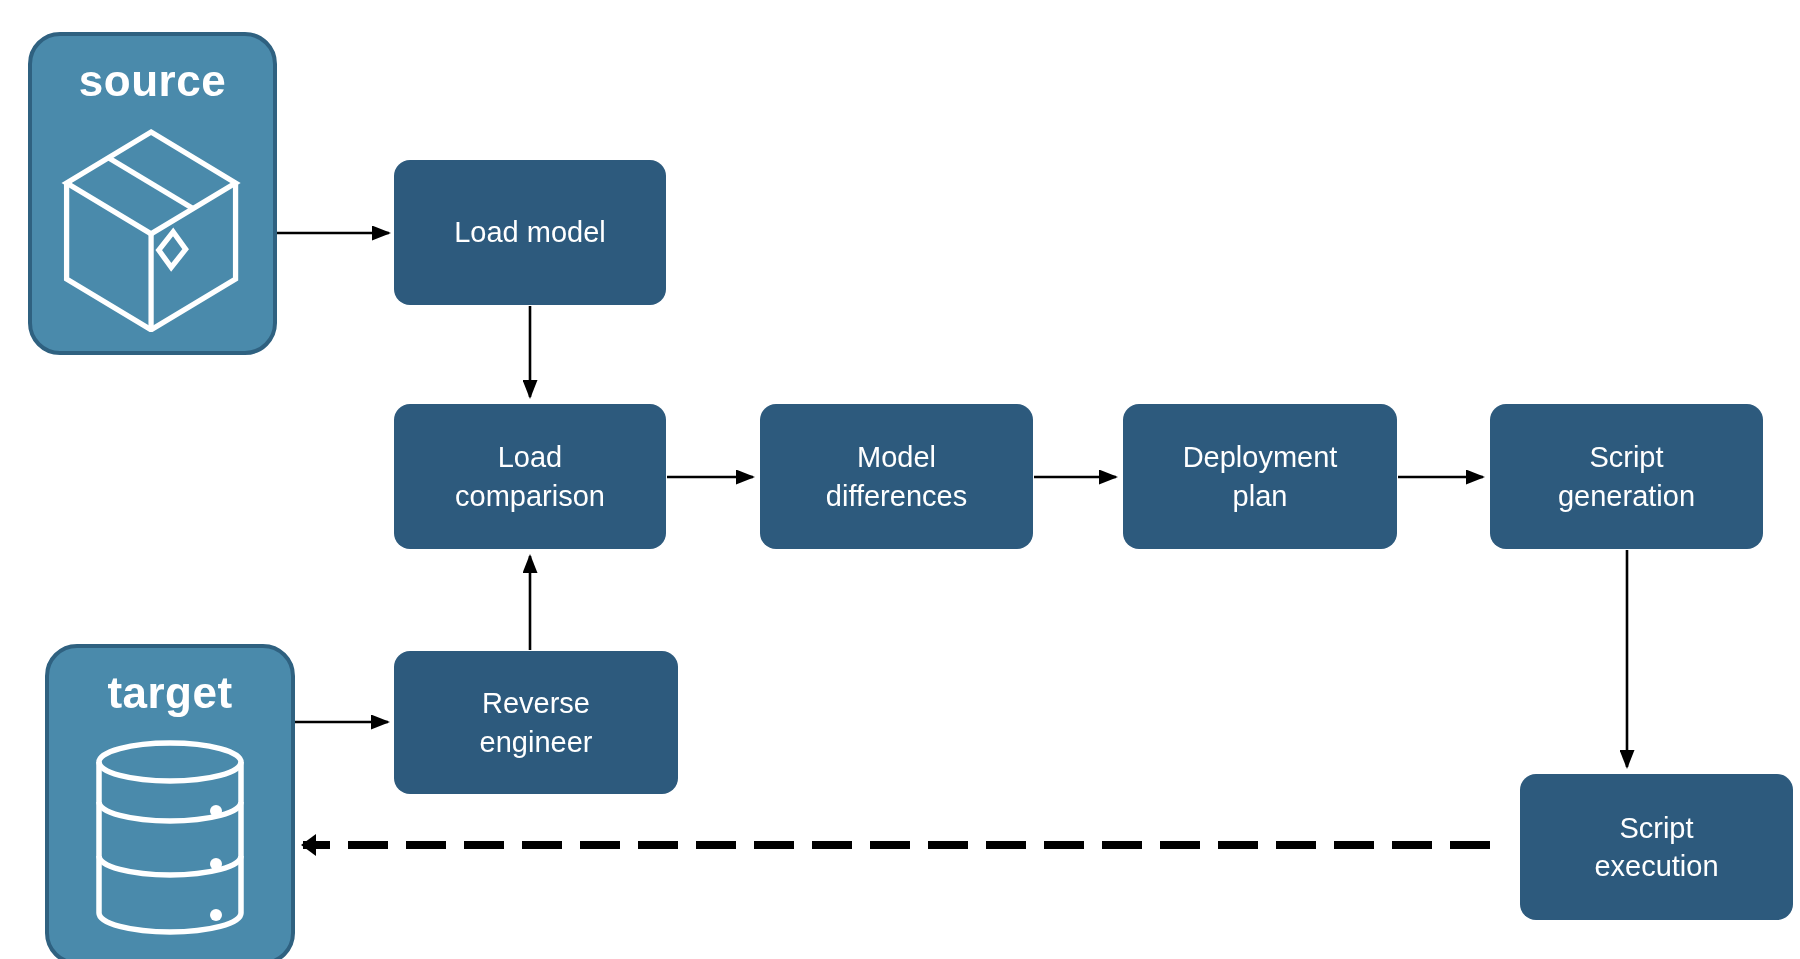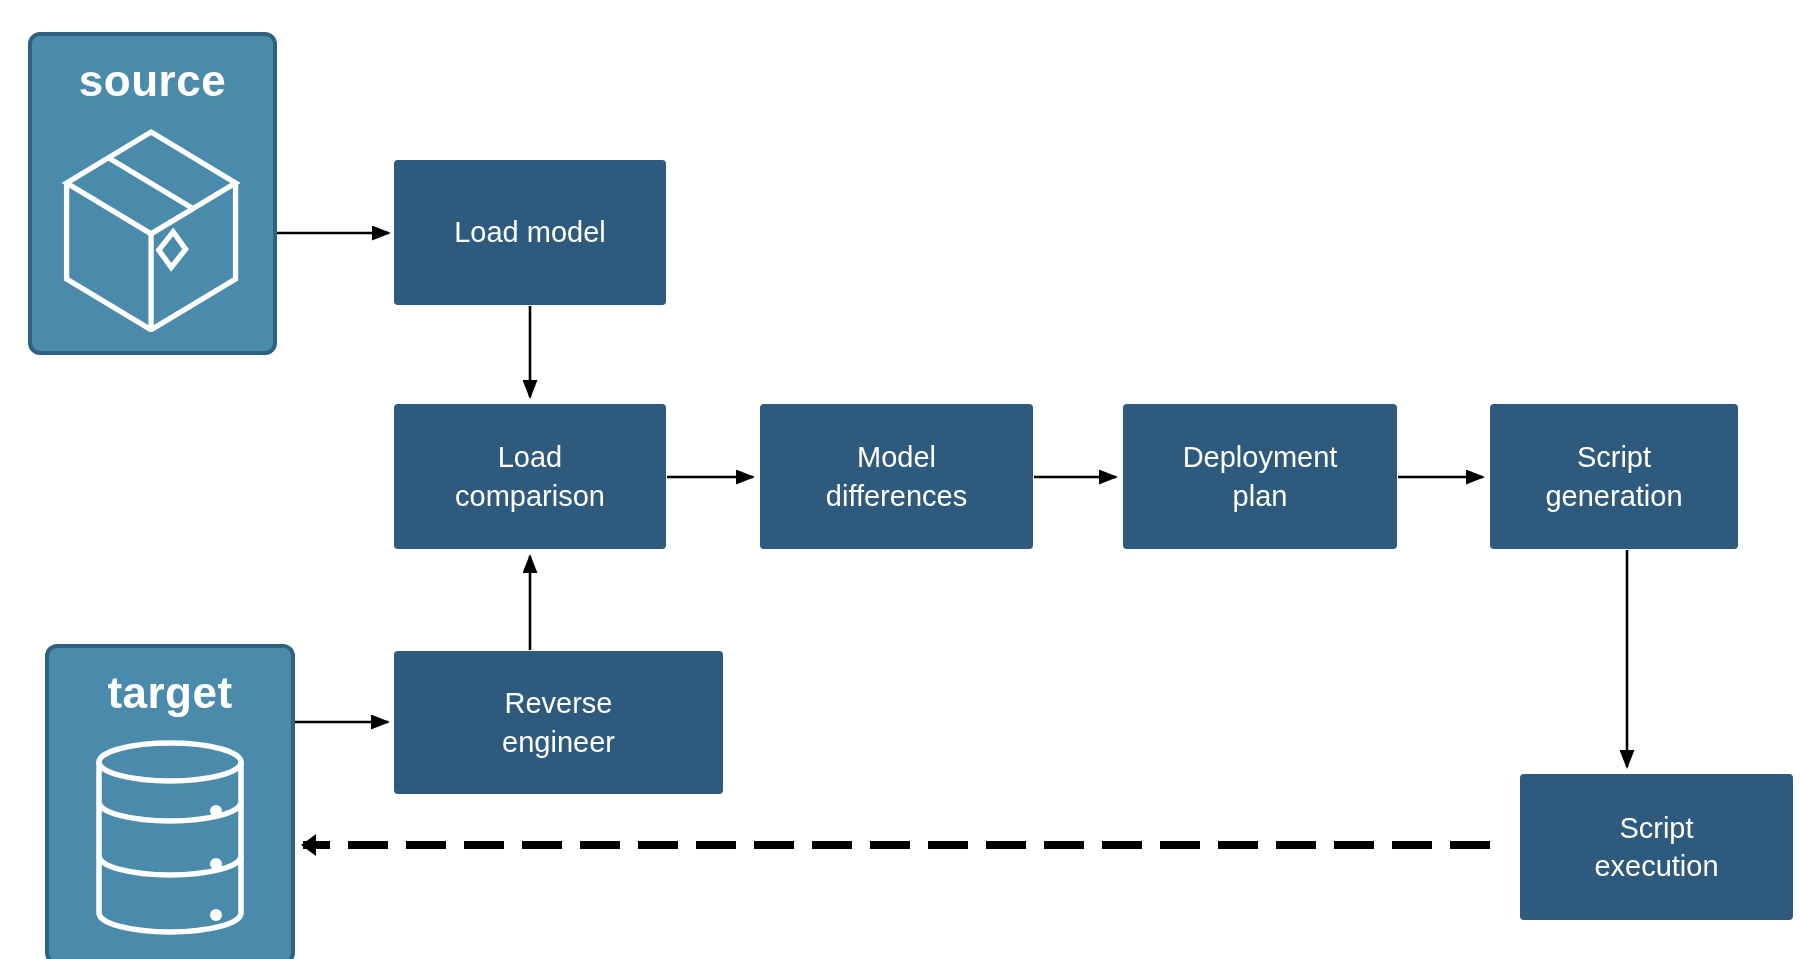--- a/index.html
+++ b/index.html
@@ -12,36 +12,36 @@
     overflow: hidden;
   }
   .edges { position: absolute; left: 0; top: 0; width: 1800px; height: 959px; }
   .edge { stroke: var(--arrow, #000); fill: none; stroke-width: 2.6px; }
   .edge-dashed { stroke: var(--arrow, #000); fill: none; stroke-width: 8px; stroke-dasharray: 40 18; }
   .arrowhead { fill: var(--arrow, #000); }
 
   .node {
     position: absolute;
     background: var(--node-fill, #2d5a7d);
-    border-radius: 4px;
+    border-radius: 16px;
     color: var(--node-text, #fff);
     display: flex;
     align-items: center;
     justify-content: center;
     text-align: center;
     font-size: 29px;
     line-height: 1.32;
   }
   .node span { display: inline-block; max-width: 195px; }
 
   .container-box {
     position: absolute;
     background: var(--container-fill, #4a8aab);
     border: 4px solid var(--container-border, #2f6180);
-    border-radius: 12px;
+    border-radius: 32px;
     box-sizing: border-box;
     display: flex;
     flex-direction: column;
     align-items: center;
     text-align: center;
   }
   .container-label {
     color: var(--node-text, #fff);
     font-weight: bold;
     font-size: 44px;
@@ -120,25 +120,25 @@
   </div>
 
   <div class="node" style="left:1123px; top:404px; width:274px; height:145px;">
     <span>Deployment plan</span>
   </div>
 
   <div class="node" style="left:760px; top:404px; width:273px; height:145px;">
     <span>Model differences</span>
   </div>
 
-  <div class="node" style="left:1490px; top:404px; width:248px; height:145px;">
+  <div class="node" style="left:1490px; top:404px; width:273px; height:145px;">
     <span>Script generation</span>
   </div>
 
-  <div class="node" style="left:394px; top:651px; width:329px; height:143px;">
+  <div class="node" style="left:394px; top:651px; width:284px; height:143px;">
     <span>Reverse engineer</span>
   </div>
 
   <div class="node" style="left:1490px; top:774px; width:273px; height:146px;margin-left:30px;">
     <span>Script execution</span>
   </div>
 
 </div>
 
 </body></html>

